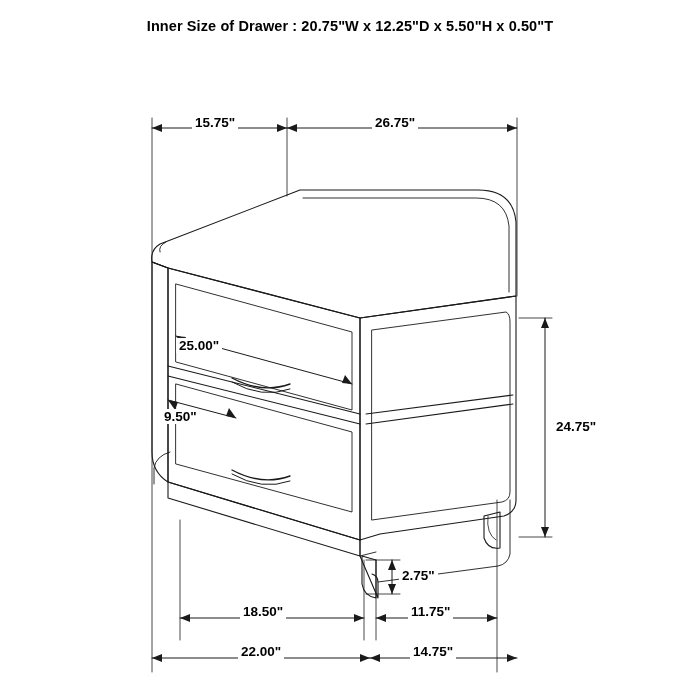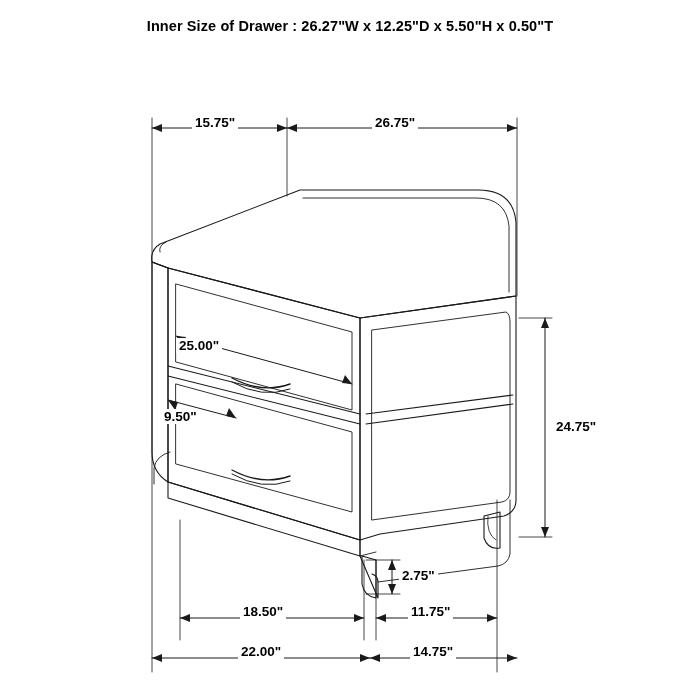--- a/index.html
+++ b/index.html
@@ -45,21 +45,21 @@
     background: #ffffff;
     padding: 0 3px;
     line-height: 15px;
   }
 </style>
 </head>
 <body>
 
 <div id="page">
 
-  <div id="title">Inner Size of Drawer : 26.27"W x 12.25"D x 5.50"H x 0.50"T</div>
+  <div id="title">Inner Size of Drawer : 20.75"W x 12.25"D x 5.50"H x 0.50"T</div>
 
   <svg class="diagram" viewBox="0 0 700 700">
     <g fill="none" stroke="#1a1a1a" stroke-width="1.1" stroke-linejoin="round" stroke-linecap="round">
 
       <g stroke-width="0.8" stroke-dasharray="0">
 
         <line x1="152" y1="118" x2="152" y2="672"></line>
 
         <line x1="287" y1="118" x2="287" y2="196"></line>
 

